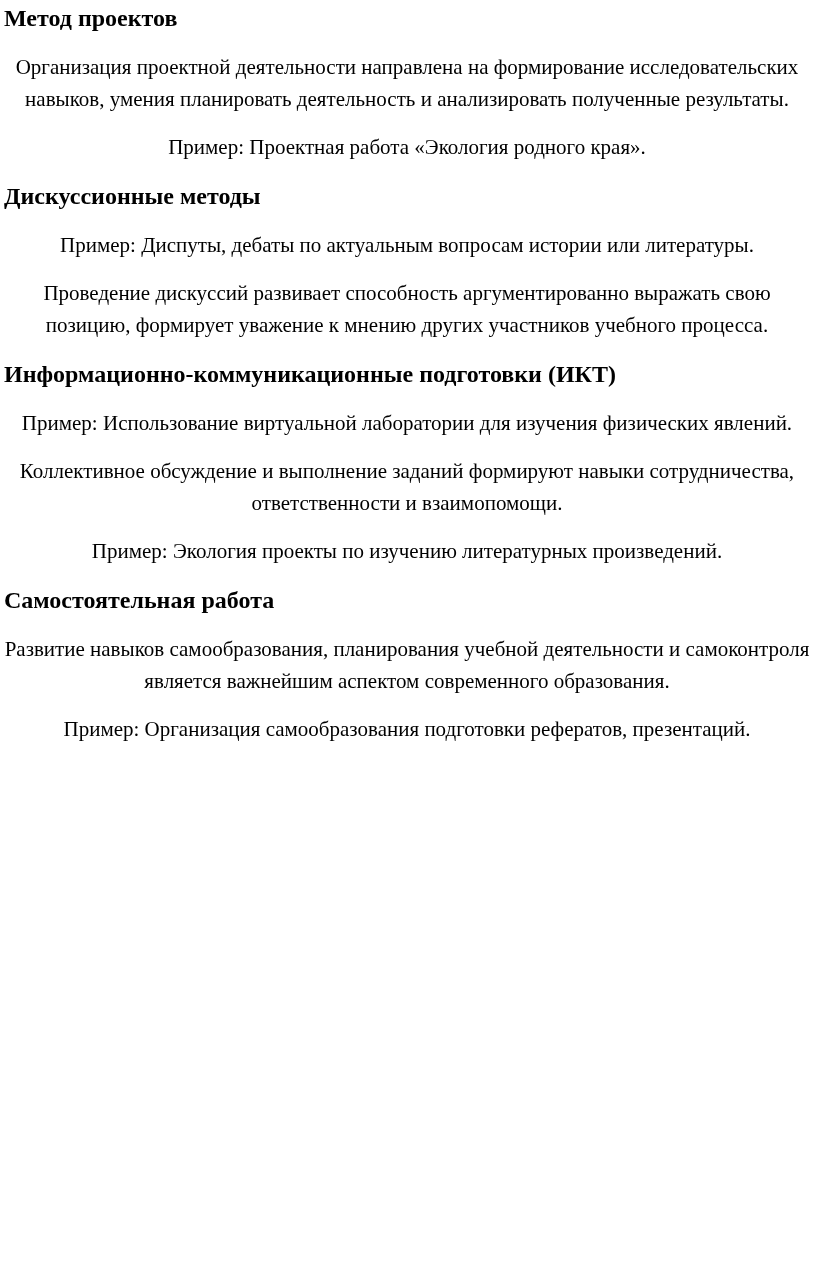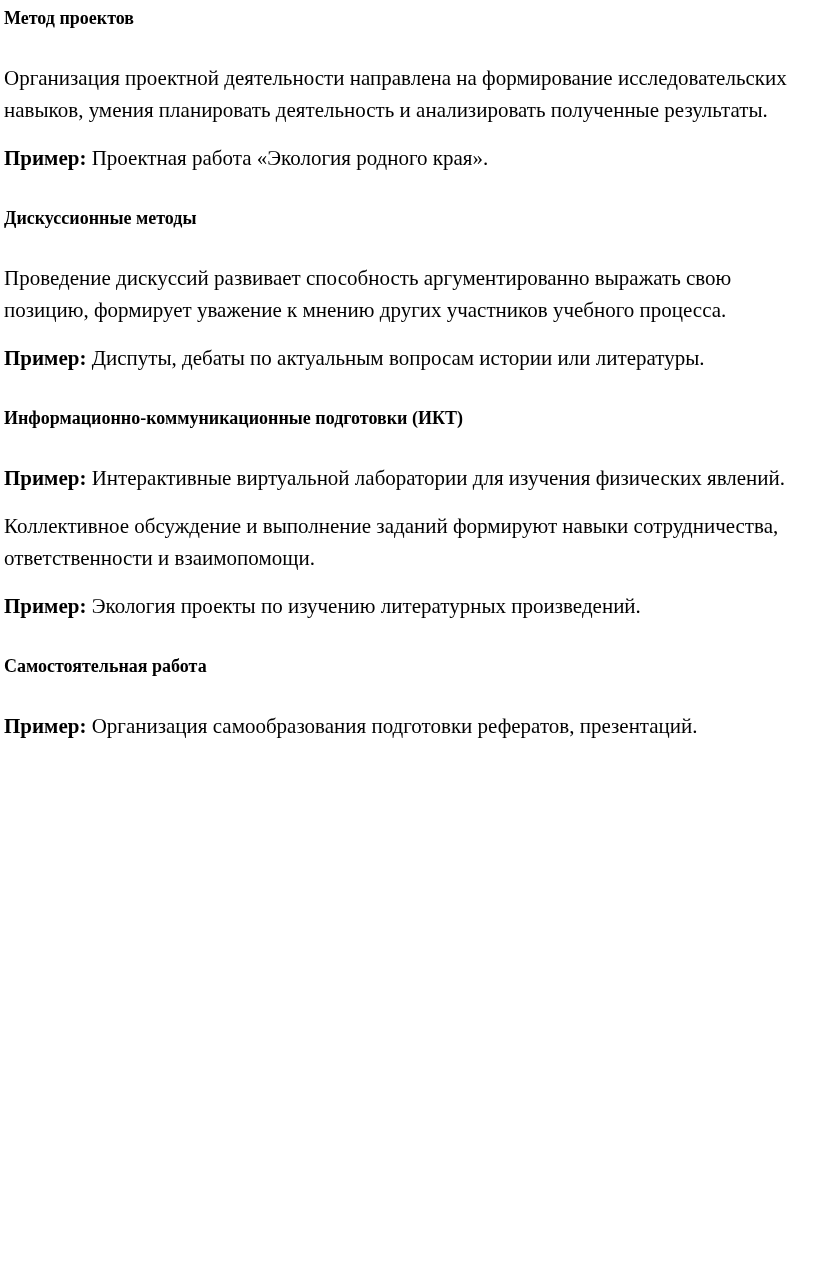--- a/index.html
+++ b/index.html
@@ -18,61 +18,62 @@
     -webkit-font-smoothing: antialiased;
   }
   .page {
     padding: 2px 6px 0 4px;
     box-sizing: border-box;
     width: 100%;
     height: 100%;
   }
   .doc-heading {
     font-weight: bold;
-    font-size: 18px;
+    font-size: 24px;
     line-height: 32px;
-    margin: 28px 0;
+    margin: 17px 0;
   }
   .doc-section:first-child .doc-heading {
     margin-top: 0;
   }
   .doc-paragraph {
     margin: 16px 0;
-    text-align: left;
+    text-align: center;
   }
   .example-label {
-    font-weight: bold;
+    font-weight: normal;
   }
 </style>
 </head>
 <body>
 
 <div class="page">
 
   <div class="doc-section">
     <div class="doc-heading">Метод проектов</div>
     <div class="doc-paragraph">Организация проектной деятельности направлена на формирование исследовательских навыков, умения планировать деятельность и анализировать полученные результаты.</div>
     <div class="doc-paragraph"><span class="example-label">Пример:</span> <span>Проектная работа «Экология родного края».</span></div>
   </div>
 
   <div class="doc-section">
     <div class="doc-heading">Дискуссионные методы</div>
+    <div class="doc-paragraph"><span class="example-label">Пример:</span> <span>Диспуты, дебаты по актуальным вопросам истории или литературы.</span></div>
     <div class="doc-paragraph">Проведение дискуссий развивает способность аргументированно выражать свою позицию, формирует уважение к мнению других участников учебного процесса.</div>
-    <div class="doc-paragraph"><span class="example-label">Пример:</span> <span>Диспуты, дебаты по актуальным вопросам истории или литературы.</span></div>
   </div>
 
 
   <div class="doc-section">
     <div class="doc-heading">Информационно-коммуникационные подготовки (ИКТ)</div>
-    <div class="doc-paragraph"><span class="example-label">Пример:</span> <span>Интерактивные виртуальной лаборатории для изучения физических явлений.</span></div>
+    <div class="doc-paragraph"><span class="example-label">Пример:</span> <span>Использование виртуальной лаборатории для изучения физических явлений.</span></div>
   </div>
 
   <div class="doc-section">
     <div class="doc-paragraph">Коллективное обсуждение и выполнение заданий формируют навыки сотрудничества, ответственности и взаимопомощи.</div>
     <div class="doc-paragraph"><span class="example-label">Пример:</span> <span>Экология проекты по изучению литературных произведений.</span></div>
   </div>
 
   <div class="doc-section">
     <div class="doc-heading">Самостоятельная работа</div>
+    <div class="doc-paragraph">Развитие навыков самообразования, планирования учебной деятельности и самоконтроля является важнейшим аспектом современного образования.</div>
     <div class="doc-paragraph"><span class="example-label">Пример:</span> <span>Организация самообразования подготовки рефератов, презентаций.</span></div>
   </div>
 
 </div>
 
 </body></html>

